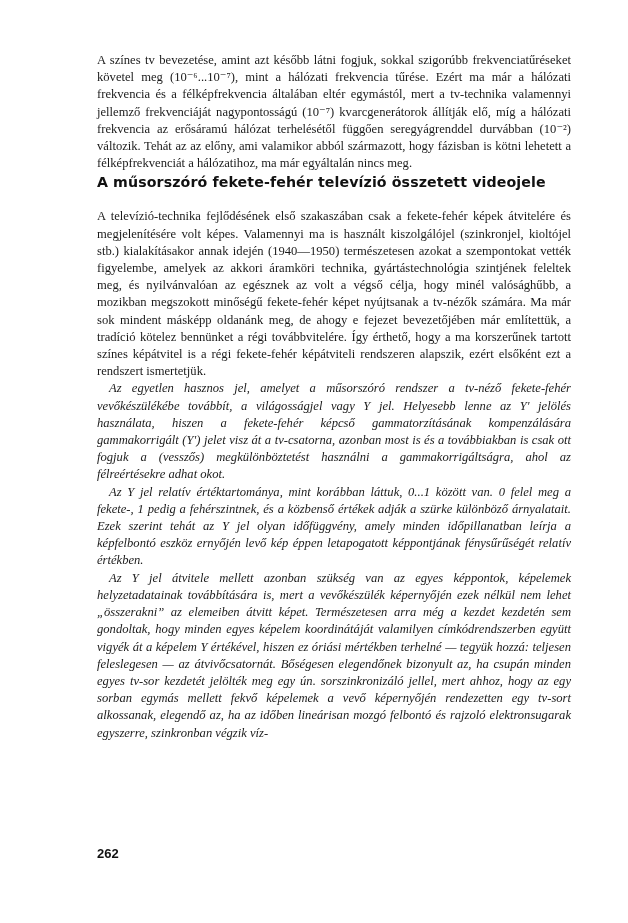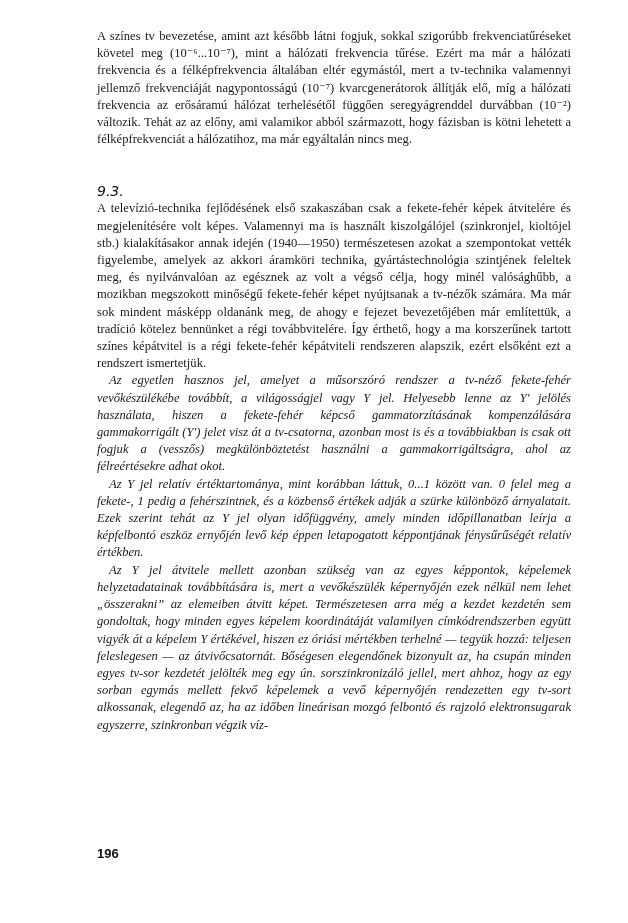--- a/index.html
+++ b/index.html
@@ -1,18 +1,18 @@
 <!DOCTYPE html>
 <html><head>
 <meta charset="utf-8">
 <style>
   html, body { margin: 0; padding: 0; background: #ffffff; }
   body { width: 628px; height: 923px; position: relative; overflow: hidden; }
   .page {
-    position: absolute; left: 97px; top: 28px; width: 474px;
+    position: absolute; left: 97px; top: 52px; width: 474px;
     font-family: "Liberation Serif", "DejaVu Serif", serif;
     color: #1a1a1a; font-size: 12.6px; line-height: 17.2px;
     text-align: justify;
   }
   .page p { margin: 0; }
   .indent { text-indent: 12px; font-style: italic; }
   .sec-num {
     margin-top: 34px; font-family: "DejaVu Sans", sans-serif; font-style: italic;
     font-size: 14px; line-height: 18px; color: #111;
   }
@@ -24,20 +24,20 @@
   .folio {
     position: absolute; left: 97px; top: 846px;
     font-family: "Liberation Sans", sans-serif; font-weight: bold; font-size: 13px; color: #111;
   }
 </style>
 </head>
 <body>
 
 <div class="page">
   <p>A színes tv bevezetése, amint azt később látni fogjuk, sokkal szigorúbb frekvenciatűréseket követel meg (10⁻⁶...10⁻⁷), mint a hálózati frekvencia tűrése. Ezért ma már a hálózati frekvencia és a félképfrekvencia általában eltér egymástól, mert a tv-technika valamennyi jellemző frekvenciáját nagypontosságú (10⁻⁷) kvarcgenerátorok állítják elő, míg a hálózati frekvencia az erősáramú hálózat terhelésétől függően seregyágrenddel durvábban (10⁻²) változik. Tehát az az előny, ami valamikor abból származott, hogy fázisban is kötni lehetett a félképfrekvenciát a hálózatihoz, ma már egyáltalán nincs meg.</p>
-  <div class="sec-num">9.3.</div>
+  <div class="sec-title">A műsorszóró fekete-fehér televízió összetett videojele</div>
   <p>A televízió-technika fejlődésének első szakaszában csak a fekete-fehér képek átvitelére és megjelenítésére volt képes. Valamennyi ma is használt kiszolgálójel (szinkronjel, kioltójel stb.) kialakításakor annak idején (1940—1950) természetesen azokat a szempontokat vették figyelembe, amelyek az akkori áramköri technika, gyártástechnológia szintjének feleltek meg, és nyilvánvalóan az egésznek az volt a végső célja, hogy minél valósághűbb, a mozikban megszokott minőségű fekete-fehér képet nyújtsanak a tv-nézők számára. Ma már sok mindent másképp oldanánk meg, de ahogy e fejezet bevezetőjében már említettük, a tradíció kötelez bennünket a régi továbbvitelére. Így érthető, hogy a ma korszerűnek tartott színes képátvitel is a régi fekete-fehér képátviteli rendszeren alapszik, ezért elsőként ezt a rendszert ismertetjük.</p>
   <p class="indent">Az egyetlen hasznos jel, amelyet a műsorszóró rendszer a tv-néző fekete-fehér vevőkészülékébe továbbít, a világosságjel vagy Y jel. Helyesebb lenne az Y' jelölés használata, hiszen a fekete-fehér képcső gammatorzításának kompenzálására gammakorrigált (Y') jelet visz át a tv-csatorna, azonban most is és a továbbiakban is csak ott fogjuk a (vesszős) megkülönböztetést használni a gammakorrigáltságra, ahol az félreértésekre adhat okot.</p>
   <p class="indent">Az Y jel relatív értéktartománya, mint korábban láttuk, 0...1 között van. 0 felel meg a fekete-, 1 pedig a fehérszintnek, és a közbenső értékek adják a szürke különböző árnyalatait. Ezek szerint tehát az Y jel olyan időfüggvény, amely minden időpillanatban leírja a képfelbontó eszköz ernyőjén levő kép éppen letapogatott képpontjának fénysűrűségét relatív értékben.</p>
   <p class="indent">Az Y jel átvitele mellett azonban szükség van az egyes képpontok, képelemek helyzetadatainak továbbítására is, mert a vevőkészülék képernyőjén ezek nélkül nem lehet „összerakni” az elemeiben átvitt képet. Természetesen arra még a kezdet kezdetén sem gondoltak, hogy minden egyes képelem koordinátáját valamilyen címkódrendszerben együtt vigyék át a képelem Y értékével, hiszen ez óriási mértékben terhelné — tegyük hozzá: teljesen feleslegesen — az átvivőcsatornát. Bőségesen elegendőnek bizonyult az, ha csupán minden egyes tv-sor kezdetét jelölték meg egy ún. sorszinkronizáló jellel, mert ahhoz, hogy az egy sorban egymás mellett fekvő képelemek a vevő képernyőjén rendezetten egy tv-sort alkossanak, elegendő az, ha az időben lineárisan mozgó felbontó és rajzoló elektronsugarak egyszerre, szinkronban végzik víz-</p>
 </div>
 
-<div class="folio">196</div>
+<div class="folio">262</div>
 
 </body></html>

